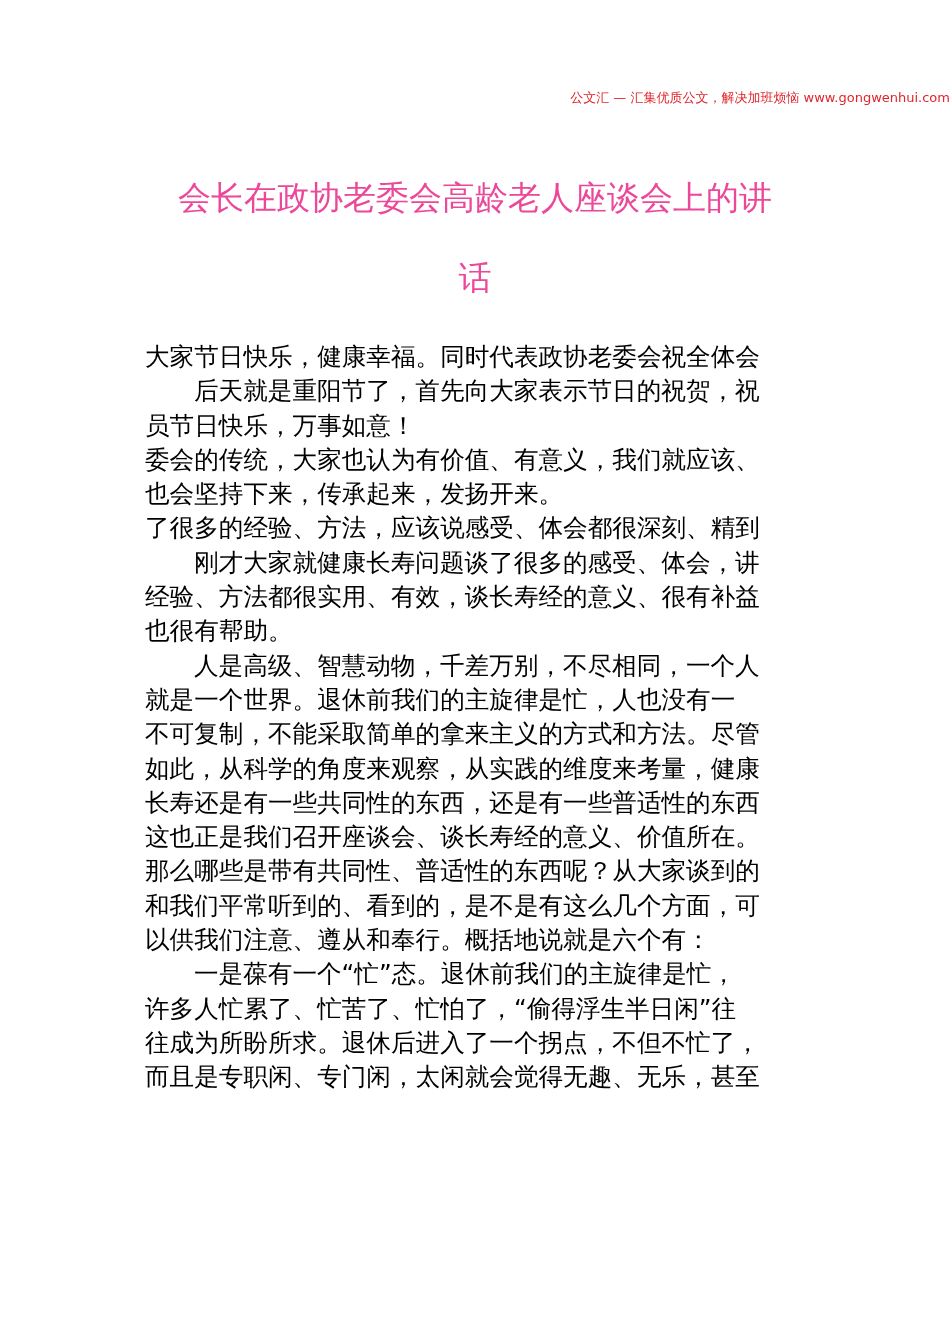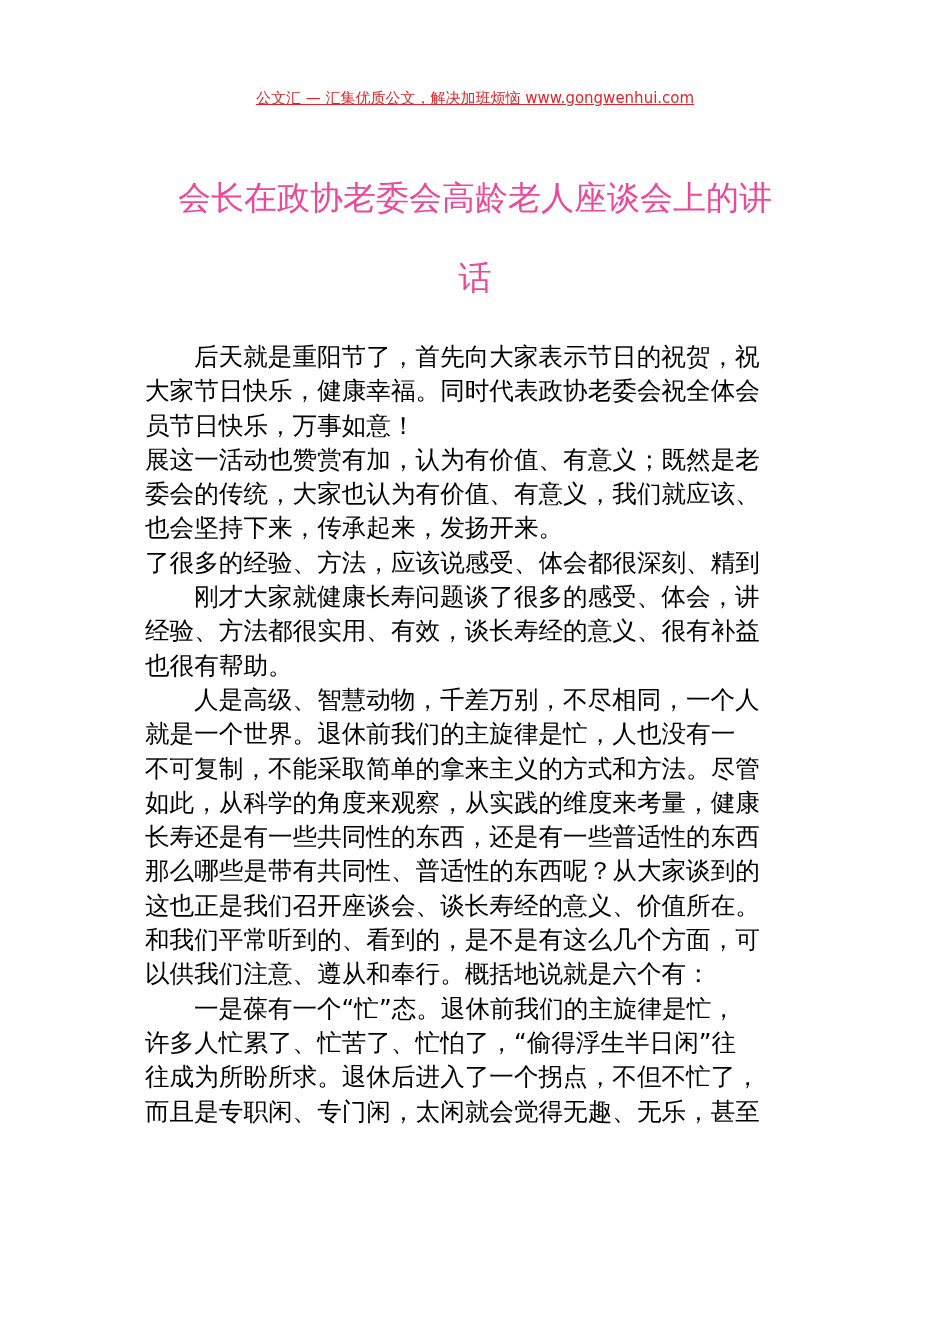--- a/index.html
+++ b/index.html
@@ -13,27 +13,26 @@
       position: relative;
       overflow: hidden;
       font-family: "DejaVu Sans", "Liberation Sans", sans-serif;
       color: #000000;
     }
     .page-header {
       position: absolute;
       top: 84px;
       left: 0;
       width: 950px;
-      text-align: center;
-      font-size: 15px;
+      text-align: right;
+      font-size: 13px;
       line-height: 28px;
       color: #e0242a;
       letter-spacing: 0;
       white-space: nowrap;
-      text-decoration: underline;
     }
     .doc-title {
       position: absolute;
       top: 176px;
       left: 145px;
       width: 660px;
       text-align: center;
       font-size: 33px;
       line-height: 44px;
       color: #ec4899;
@@ -70,43 +69,42 @@
   <span>公文汇 — 汇集优质公文，解决加班烦恼 www.gongwenhui.com</span>
 </div>
 
 <div class="doc-title">
   <span class="title-line">会长在政协老委会高龄老人座谈会上的讲</span>
   <span class="title-line">话</span>
 </div>
 
 <div class="doc-body">
   <div>
+    <span class="line">大家节日快乐，健康幸福。同时代表政协老委会祝全体会</span>
     <span class="line indent">后天就是重阳节了，首先向大家表示节日的祝贺，祝</span>
-    <span class="line">大家节日快乐，健康幸福。同时代表政协老委会祝全体会</span>
     <span class="line">员节日快乐，万事如意！</span>
   </div>
   <div>
-    <span class="line">展这一活动也赞赏有加，认为有价值、有意义；既然是老</span>
     <span class="line">委会的传统，大家也认为有价值、有意义，我们就应该、</span>
     <span class="line">也会坚持下来，传承起来，发扬开来。</span>
   </div>
   <div>
     <span class="line">了很多的经验、方法，应该说感受、体会都很深刻、精到</span>
     <span class="line indent">刚才大家就健康长寿问题谈了很多的感受、体会，讲</span>
     <span class="line">经验、方法都很实用、有效，谈长寿经的意义、很有补益</span>
     <span class="line">也很有帮助。</span>
   </div>
   <div>
     <span class="line indent">人是高级、智慧动物，千差万别，不尽相同，一个人</span>
     <span class="line">就是一个世界。退休前我们的主旋律是忙，人也没有一</span>
     <span class="line">不可复制，不能采取简单的拿来主义的方式和方法。尽管</span>
     <span class="line">如此，从科学的角度来观察，从实践的维度来考量，健康</span>
     <span class="line">长寿还是有一些共同性的东西，还是有一些普适性的东西</span>
+    <span class="line">这也正是我们召开座谈会、谈长寿经的意义、价值所在。</span>
     <span class="line">那么哪些是带有共同性、普适性的东西呢？从大家谈到的</span>
-    <span class="line">这也正是我们召开座谈会、谈长寿经的意义、价值所在。</span>
     <span class="line">和我们平常听到的、看到的，是不是有这么几个方面，可</span>
     <span class="line">以供我们注意、遵从和奉行。概括地说就是六个有：</span>
   </div>
   <div>
     <span class="line indent">一是葆有一个“忙”态。退休前我们的主旋律是忙，</span>
     <span class="line">许多人忙累了、忙苦了、忙怕了，“偷得浮生半日闲”往</span>
     <span class="line">往成为所盼所求。退休后进入了一个拐点，不但不忙了，</span>
     <span class="line">而且是专职闲、专门闲，太闲就会觉得无趣、无乐，甚至</span>
   </div>
 </div>

